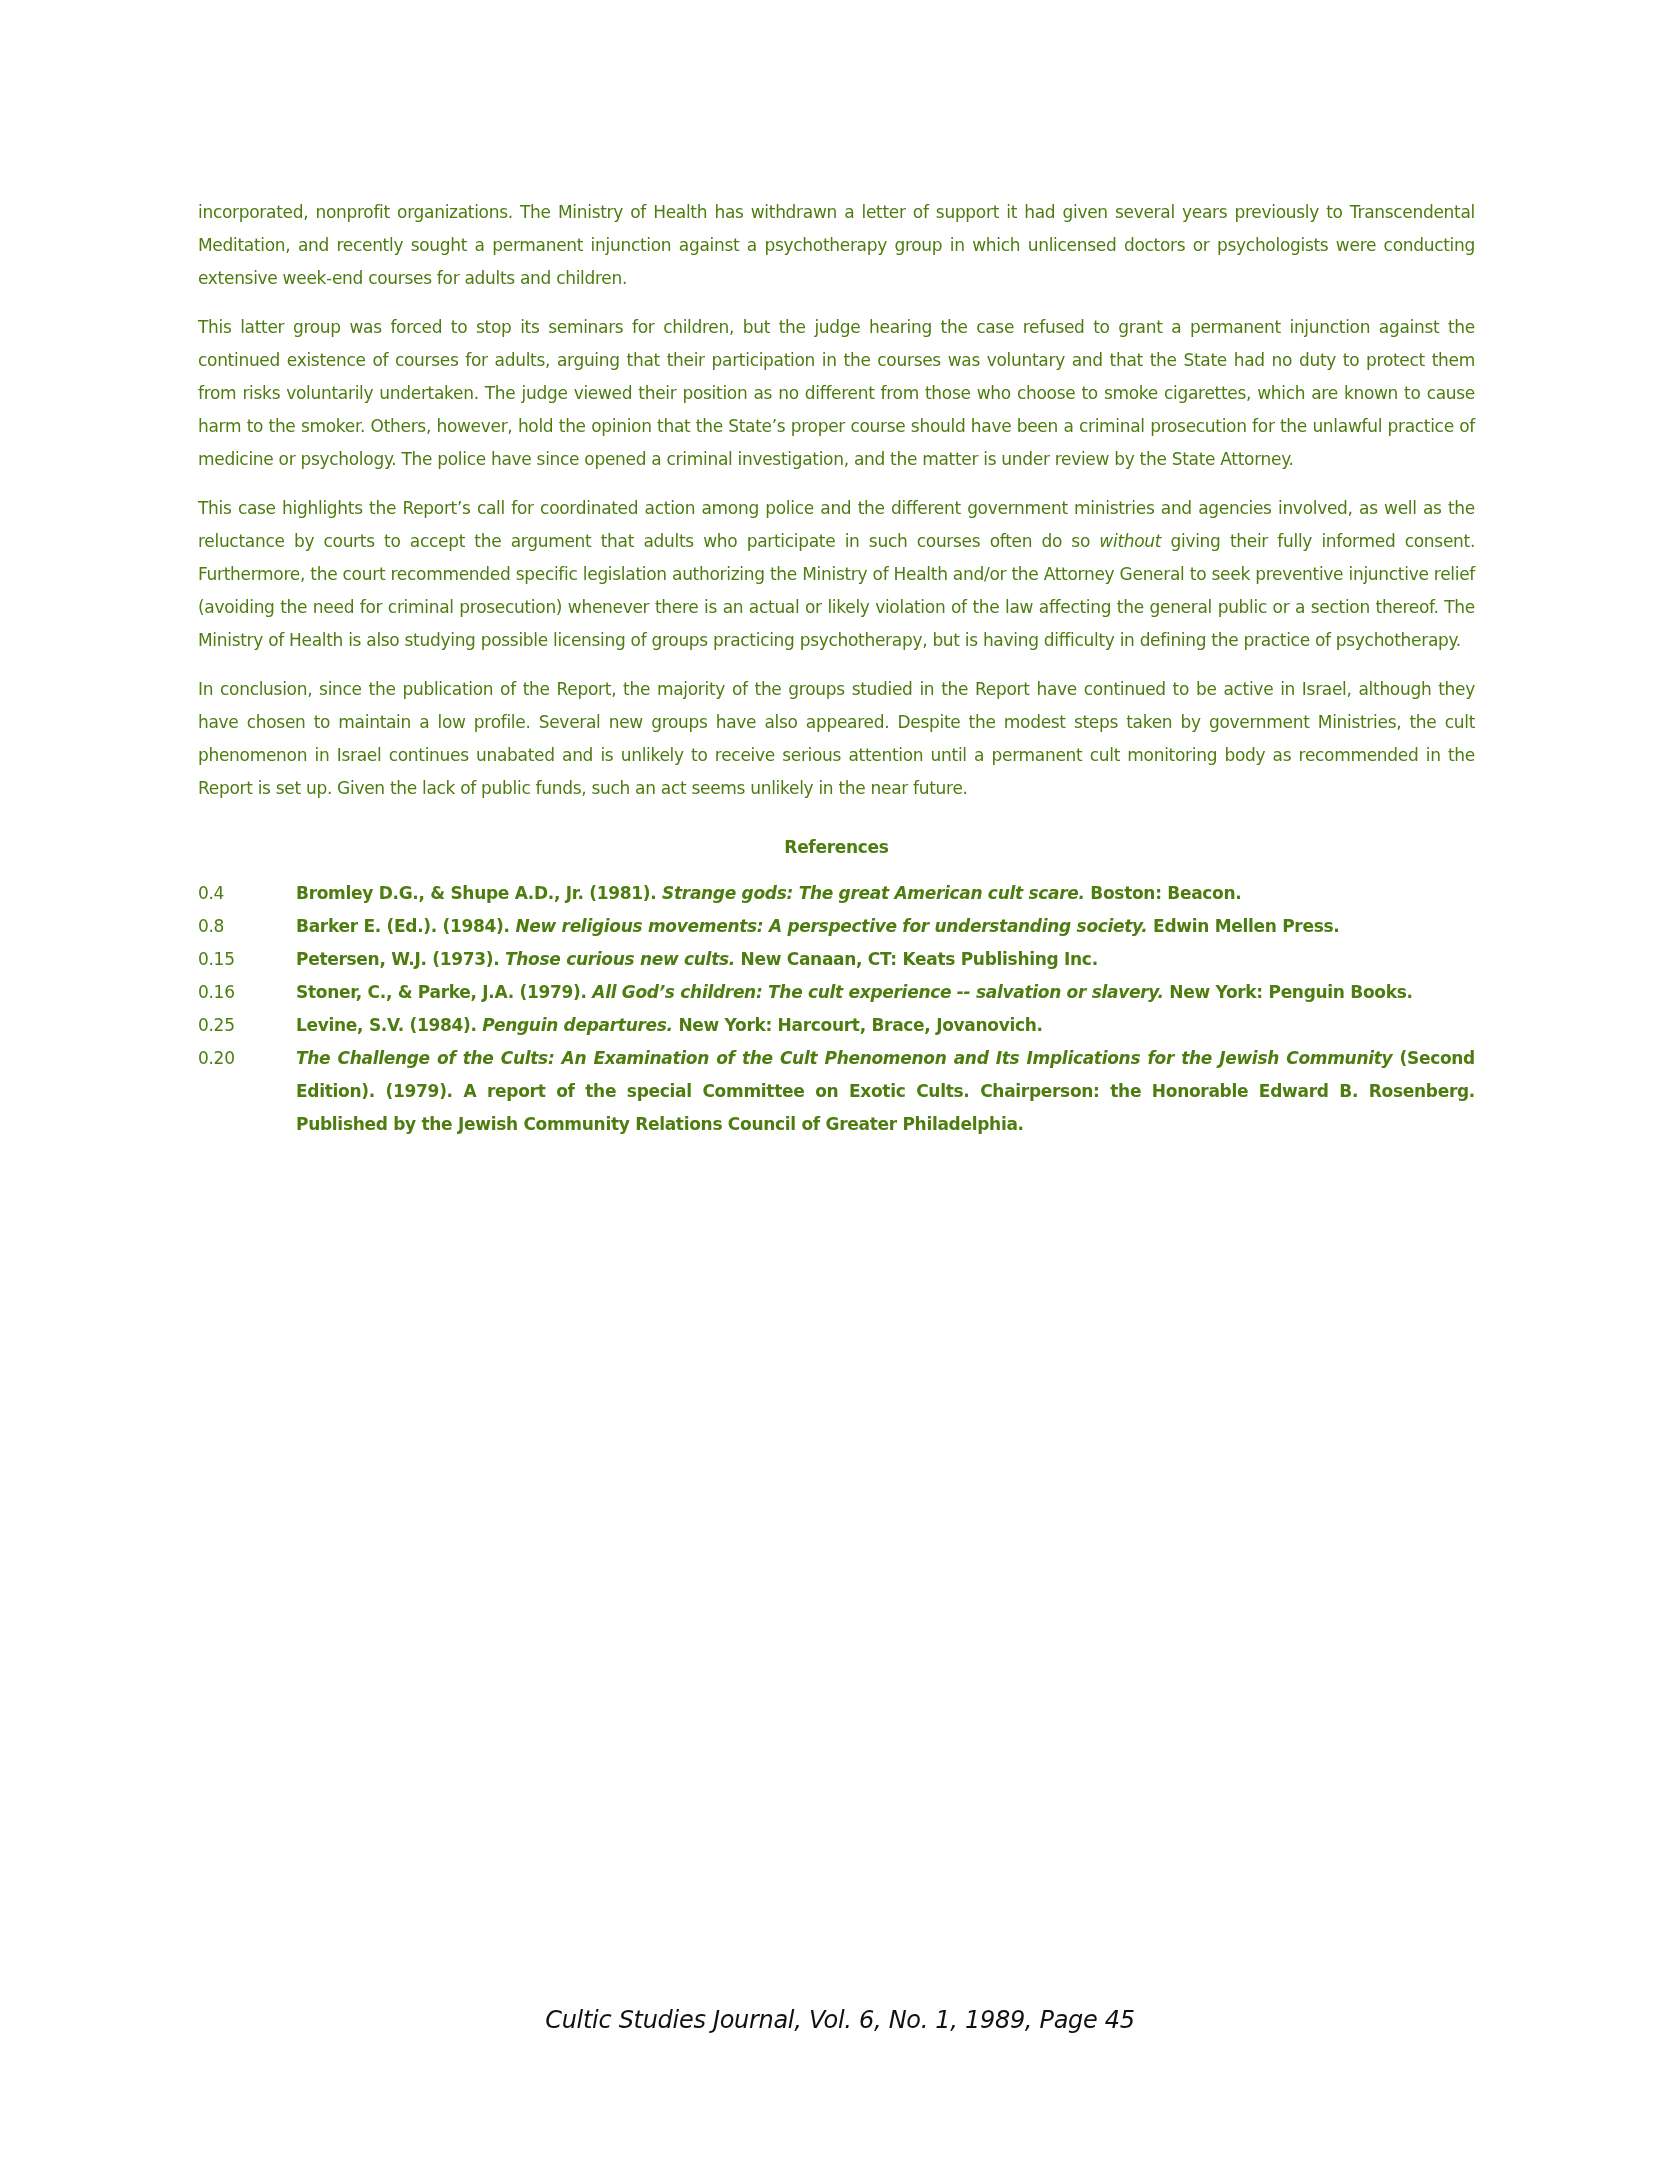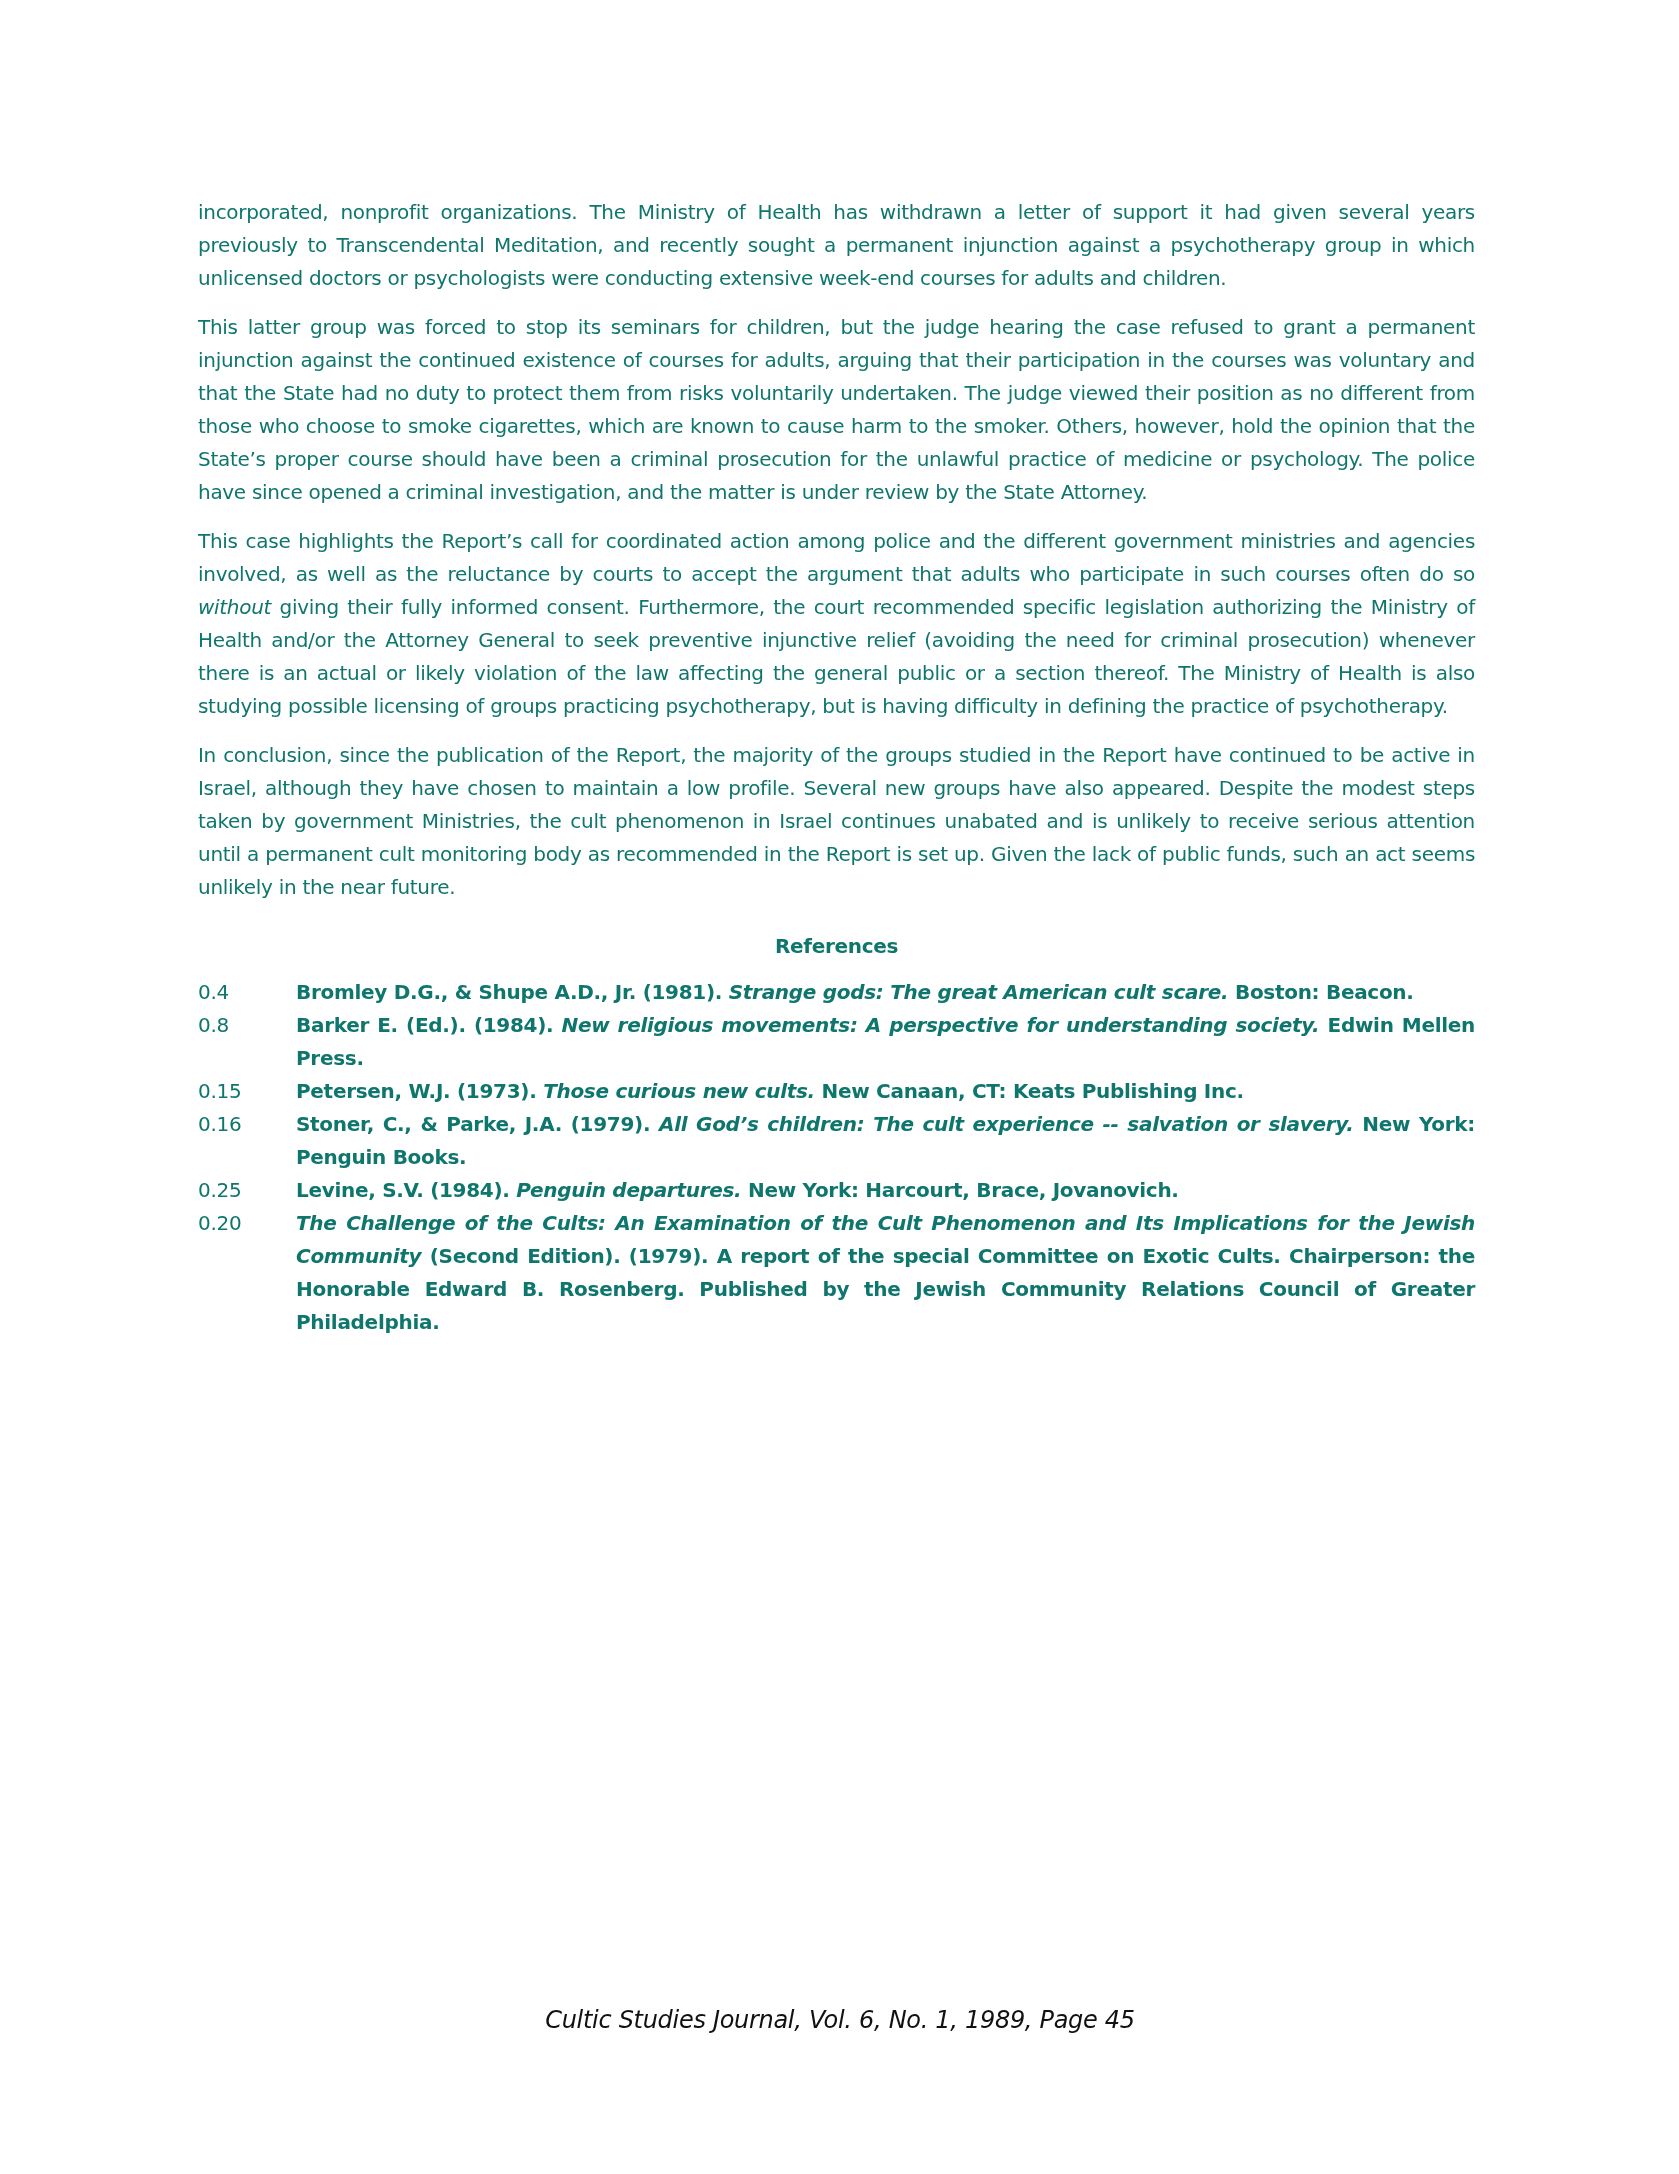--- a/index.html
+++ b/index.html
@@ -1,20 +1,20 @@
 <!DOCTYPE html>
 <html style="font-size:15px"><head>
 <meta charset="utf-8">
 <style>
   html, body { margin: 0; padding: 0; background: #ffffff; }
   body { width: 1680px; height: 2174px; position: relative; overflow: hidden; }
   .page {
     position: absolute; left: 198px; top: 196px; width: 1277px;
-    font-family: "DejaVu Sans", sans-serif; font-size: 20px; line-height: 33px;
-    color: #0f766e; letter-spacing: -0.3px;
+    font-family: "DejaVu Sans", sans-serif; font-size: 17px; line-height: 33px;
+    color: #4d7c0f; letter-spacing: -0.3px;
   }
   .para { margin: 0 0 16px 0; text-align: justify; }
   .heading { text-align: center; font-weight: bold; margin: 26px 0 13px 0; }
   .refs { list-style: none; margin: 0; padding: 0; }
   .ref { display: flex; text-align: justify; margin: 0; }
   .ref-num { flex: 0 0 98px; }
   .ref-body { flex: 1 1 auto; text-align: justify; font-weight: bold; }
   i { font-style: italic; }
   .footer {
     position: absolute; left: 0; width: 1680px; top: 2006px; text-align: center;

